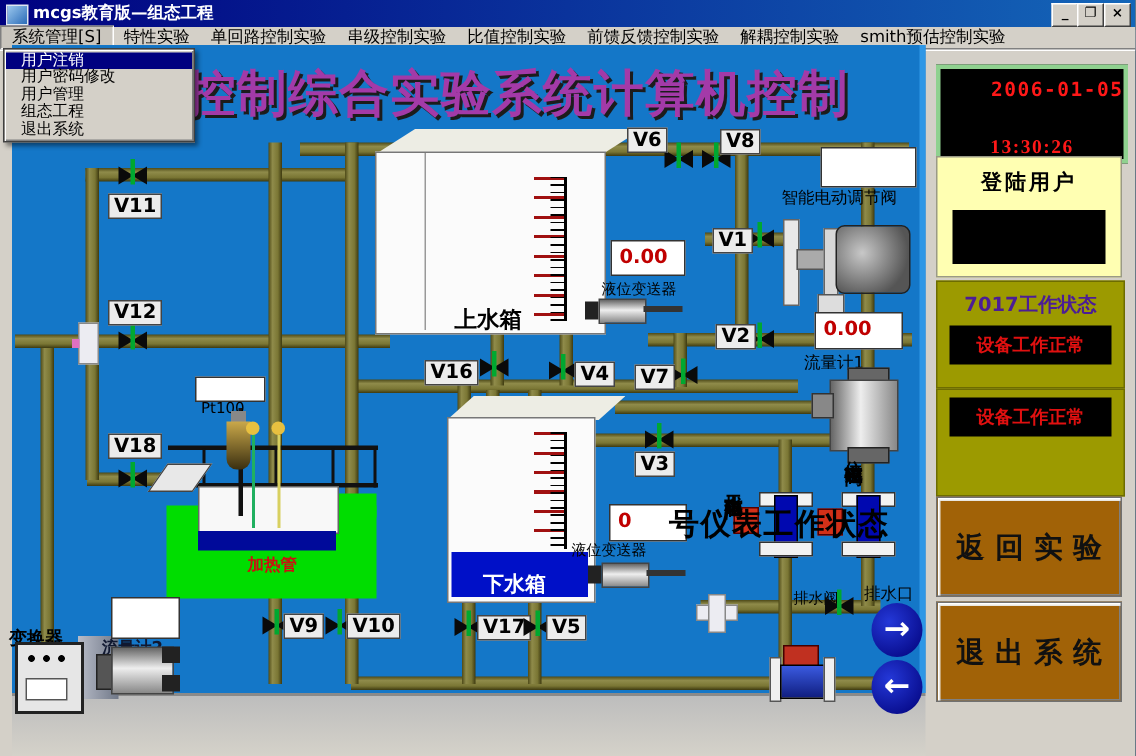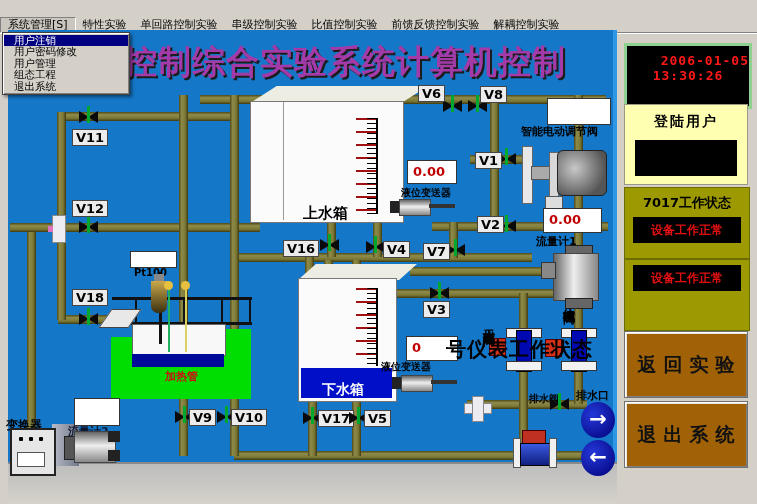--- a/index.html
+++ b/index.html
@@ -41,32 +41,32 @@
   .valve .stem{position:absolute;left:8px;top:-5px;width:3px;height:5px;background:#00A830;}
   .vlabel{background:#ECECEC;border:1px solid #444;font-size:13px;font-weight:bold;line-height:15px;
           padding:0 3px;color:#000;z-index:6;white-space:nowrap;}
   
   .tankface{background:#FBFBFB;border:1px solid #777;z-index:4;}
   .tanktop{background:#EDEDE4;clip-path:polygon(0% 100%,15% 0%,100% 0%,85% 100%);z-index:4;}
   .scale{border-right:2px solid #000;z-index:5;
          background-image:repeating-linear-gradient(to bottom,#000 0 1px,transparent 1px 5px),
                           repeating-linear-gradient(to bottom,#A01010 0 2px,transparent 2px 13px);
          background-position:right top,right top;background-size:9px 100%,20px 100%;background-repeat:no-repeat;}
-  .smalltext{font-size:10px;font-weight:bold;color:#000;z-index:6;white-space:nowrap;}
+  .smalltext{font-size:10px;font-weight:normal;color:#000;z-index:6;white-space:nowrap;}
   .valbox{background:#fff;border:1px solid #333;color:#C00000;font-weight:bold;font-size:13px;
           line-height:22px;padding-left:5px;z-index:6;}
   .whitebox{background:#fff;border:1px solid #333;z-index:6;}
   .vert{writing-mode:vertical-rl;text-orientation:upright;font-size:12px;font-weight:bold;color:#000;z-index:6;letter-spacing:1px;}
   
   .rp-datetime{left:624px;top:43px;width:122px;height:60px;background:#000;border:3px solid #8FD18F;z-index:10;}
   .seg{font-family:"DejaVu Sans Mono",monospace;font-weight:bold;color:#FF1818;font-size:13px;
        text-align:center;letter-spacing:1px;}
   .rp-login{left:624px;top:104px;width:122px;height:79px;background:#FFFFB2;border:1px solid #9a9a86;z-index:10;}
   .rp-status{width:124px;height:70px;background:#9C9A00;border:1px solid #6d6c00;z-index:10;}
-  .rp-status .t{font-size:13px;font-weight:bold;color:#000000;text-align:center;margin-top:6px;}
+  .rp-status .t{font-size:13px;font-weight:bold;color:#4c1d95;text-align:center;margin-top:6px;}
   .rp-status .b{margin:5px auto 0;width:108px;height:26px;background:#000;color:#E01010;
                 font-size:12px;font-weight:bold;text-align:center;line-height:26px;}
   .bigbtn{width:124px;height:67px;background:#a16207;z-index:10;color:#111;font-size:19px;font-weight:bold;
           letter-spacing:7px;text-align:right;border:1px solid #707070;
           box-shadow:inset 1px 1px 0 #fff,inset 2px 2px 0 #e9e6df,inset -1px -1px 0 #808080;cursor:pointer;
           display:flex;align-items:center;justify-content:center;padding-left:7px;box-sizing:border-box;}
   
   .cylh{background:linear-gradient(#666,#EEE 45%,#888);border:1px solid #444;z-index:6;}
   .cylv{background:linear-gradient(90deg,#666,#EEE 45%,#888);border:1px solid #444;z-index:6;}
   .dark{background:#222;z-index:6;}
@@ -75,29 +75,43 @@
   .solcap{background:#F2F2F2;border:1px solid #333;z-index:6;}
   .solbar{background:#0008B0;border:1px solid #000;z-index:6;}
   .solred{background:#D23018;border:1px solid #500;z-index:6;}
   .statusline{font-size:20px;font-weight:bold;color:#000;letter-spacing:1px;z-index:9;white-space:nowrap;}
 </style>
 </head>
 <body>
 
 <div id="win">
 
+  <div class="a" id="titlebar">
+    <div class="a" id="appicon"></div>
+    <div class="a" id="wtitle">mcgs教育版—组态工程</div>
+    <div class="a" style="right:38px;top:2px;" class2="wbtn">
+        <div class="wbtn">_</div>
+      </div>
+    <div class="a" style="right:21px;top:2px;">
+        <div class="wbtn">❐</div>
+      </div>
+    <div class="a" style="right:3px;top:2px;">
+        <div class="wbtn">×</div>
+      </div>
+  </div>
 
   <div class="a" id="menubar">
     <div class="mitem active">系统管理[S]</div>
     <div class="mitem">特性实验</div>
     <div class="mitem">单回路控制实验</div>
     <div class="mitem">串级控制实验</div>
     <div class="mitem">比值控制实验</div>
     <div class="mitem">前馈反馈控制实验</div>
     <div class="mitem">解耦控制实验</div>
+    <div class="mitem">smith预估控制实验</div>
   </div>
 
   <div class="a" id="panel"></div>
   <div class="a" id="floor"></div>
   <div class="a" id="bigtitle">过程控制综合实验系统计算机控制</div>
 
   <div class="a ph" style="left:200px;top:95px;width:406px;"></div>
   <div class="a ph" style="left:57px;top:112px;width:180px;"></div>
   <div class="a ph" style="left:470px;top:155px;width:62px;"></div>
   <div class="a ph" style="left:10px;top:223px;width:250px;"></div>
@@ -326,21 +340,21 @@
   <div class="a" id="dropdown">
     <div class="ditem hl">用户注销</div>
     <div class="ditem">用户密码修改</div>
     <div class="ditem">用户管理</div>
     <div class="ditem">组态工程</div>
     <div class="ditem">退出系统</div>
   </div>
 
   <div class="a rp-datetime">
     <div class="seg" style="margin-top:7px;text-align:right;">2006-01-05</div>
-    <div class="seg" style="margin-top:0;">13:30:26</div>
+    <div class="seg" style="margin-top:22px;font-family:Liberation Serif, serif;">13:30:26</div>
   </div>
   <div class="a rp-login">
     <div style="text-align:center;font-size:14px;font-weight:bold;color:#000;margin-top:8px;letter-spacing:2px;">登陆用户</div>
     <div style="margin:9px auto 0;width:102px;height:36px;background:#000;"></div>
   </div>
   <div class="a rp-status" style="left:624px;top:187px;">
     <div class="t">7017工作状态</div>
     <div class="b">设备工作正常</div>
   </div>
   <div class="a rp-status" style="left:624px;top:259px;">

